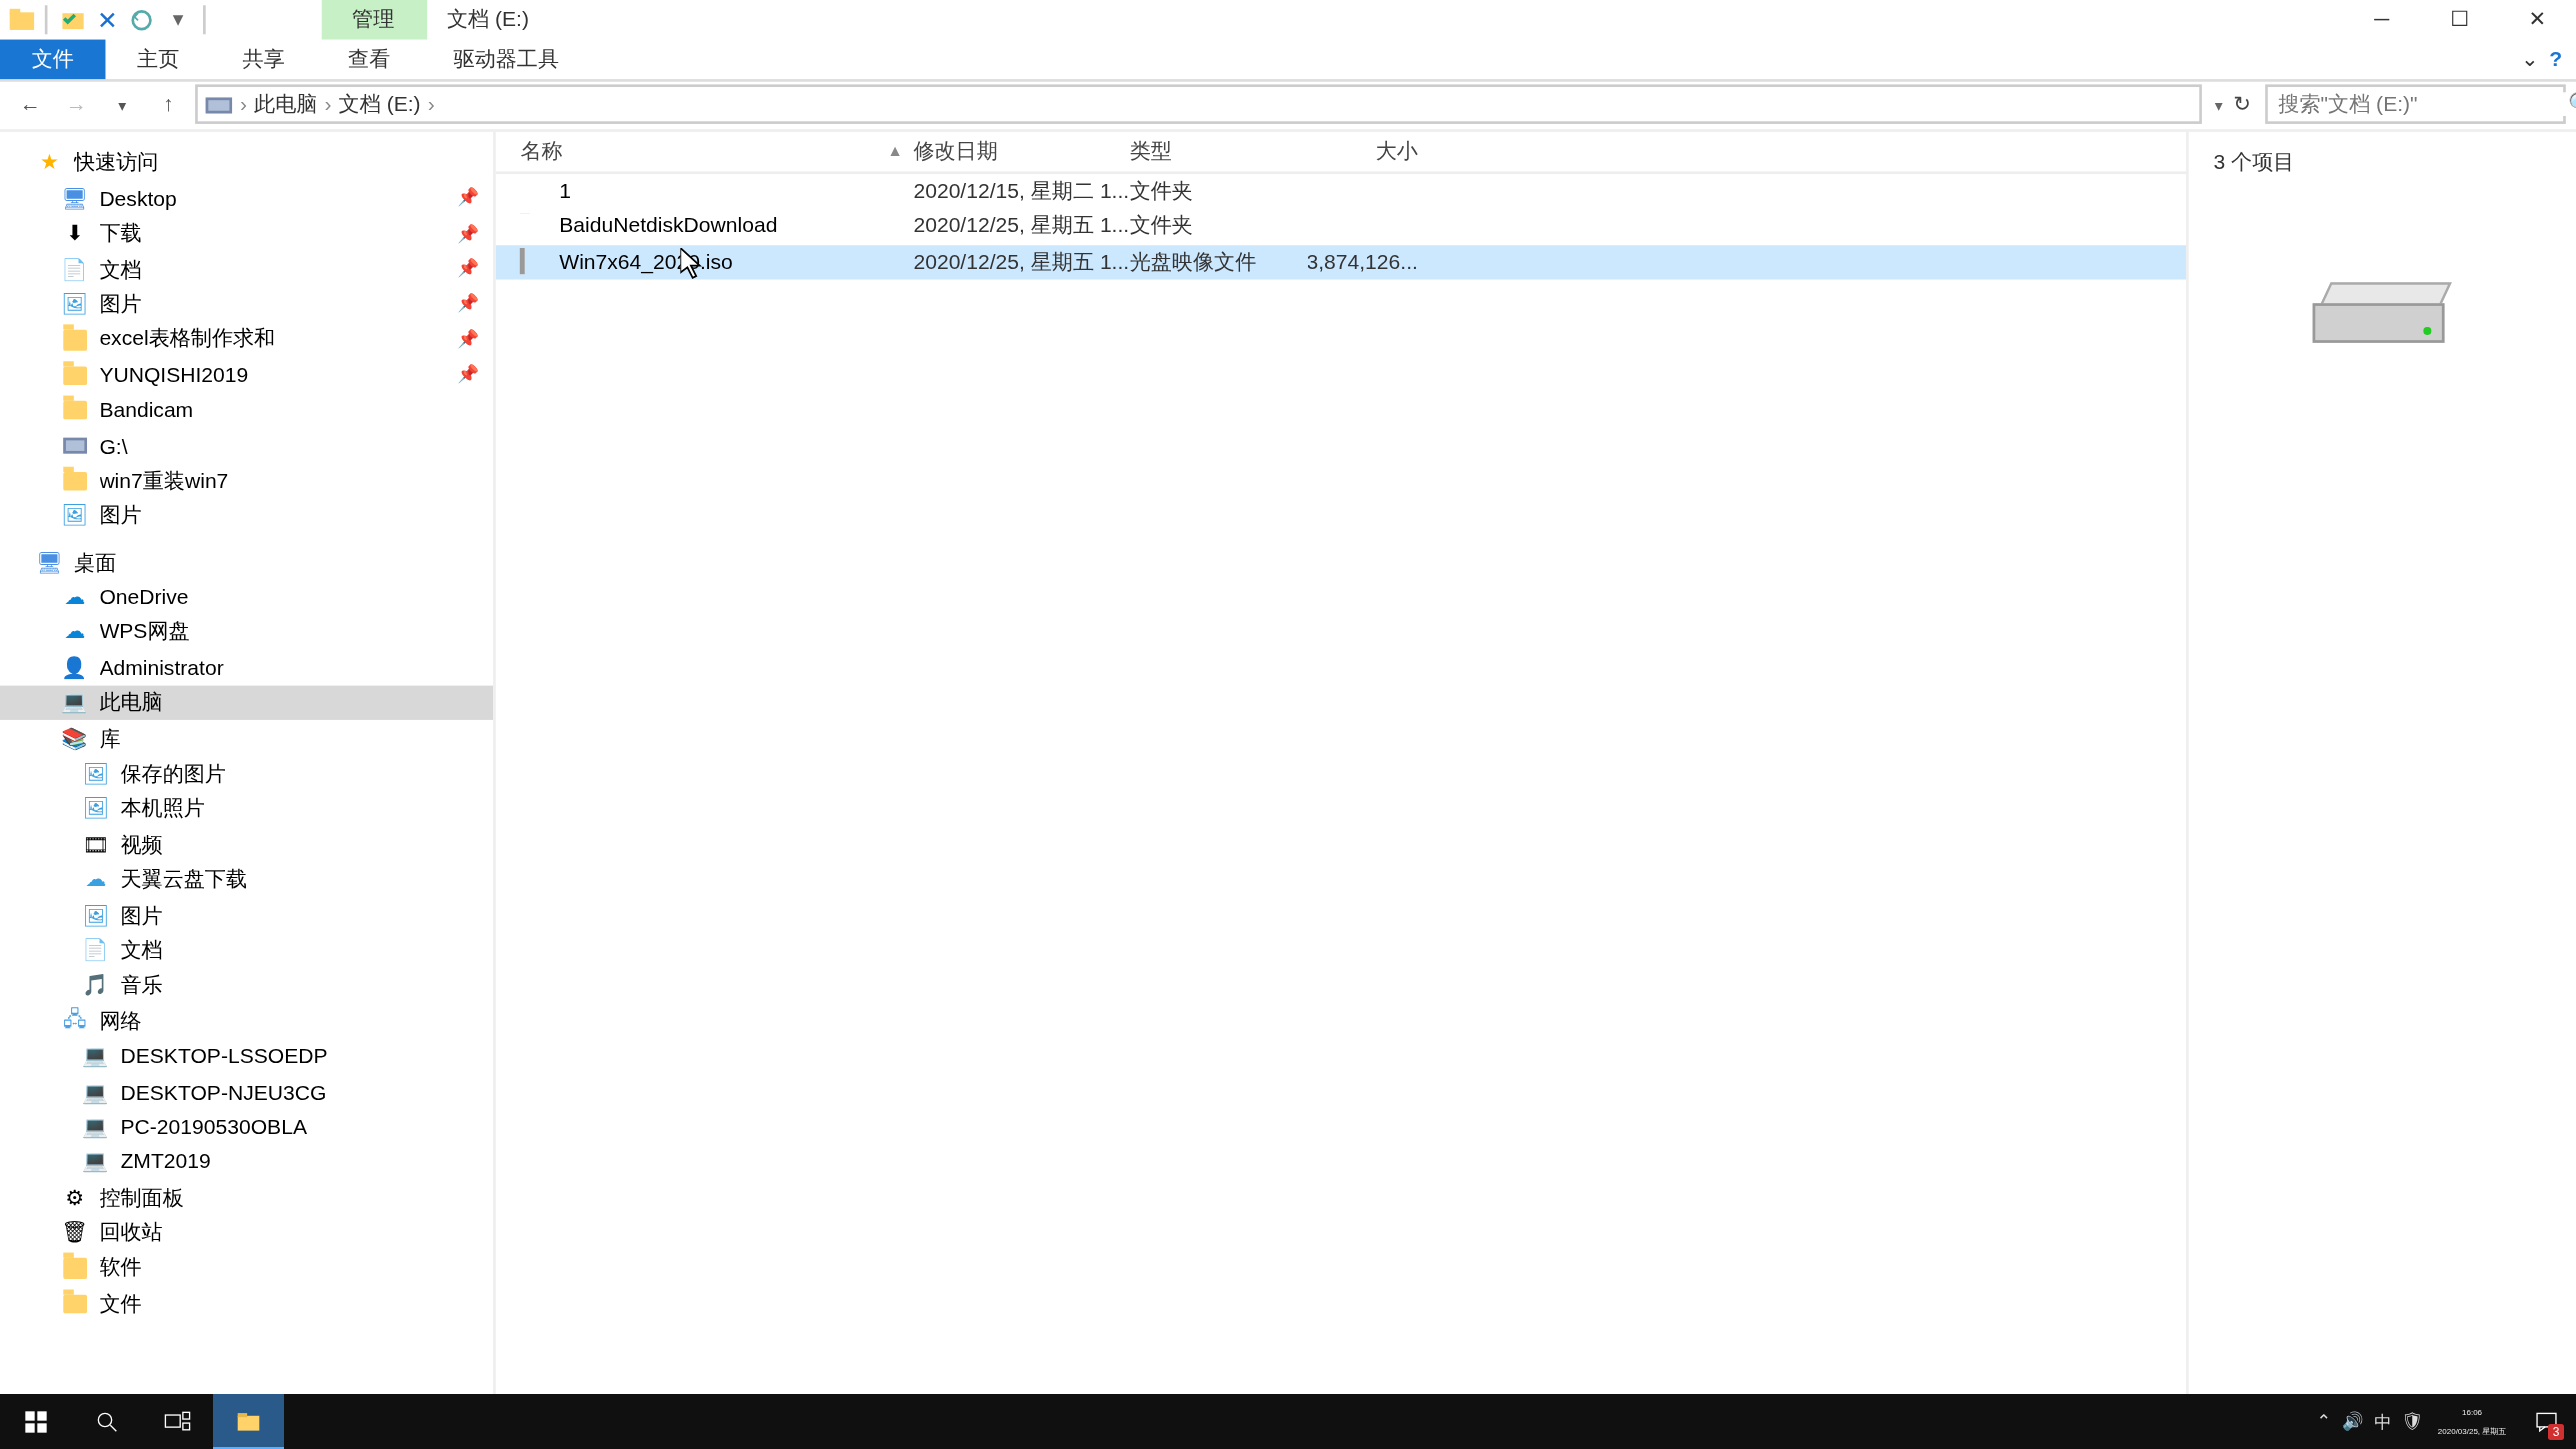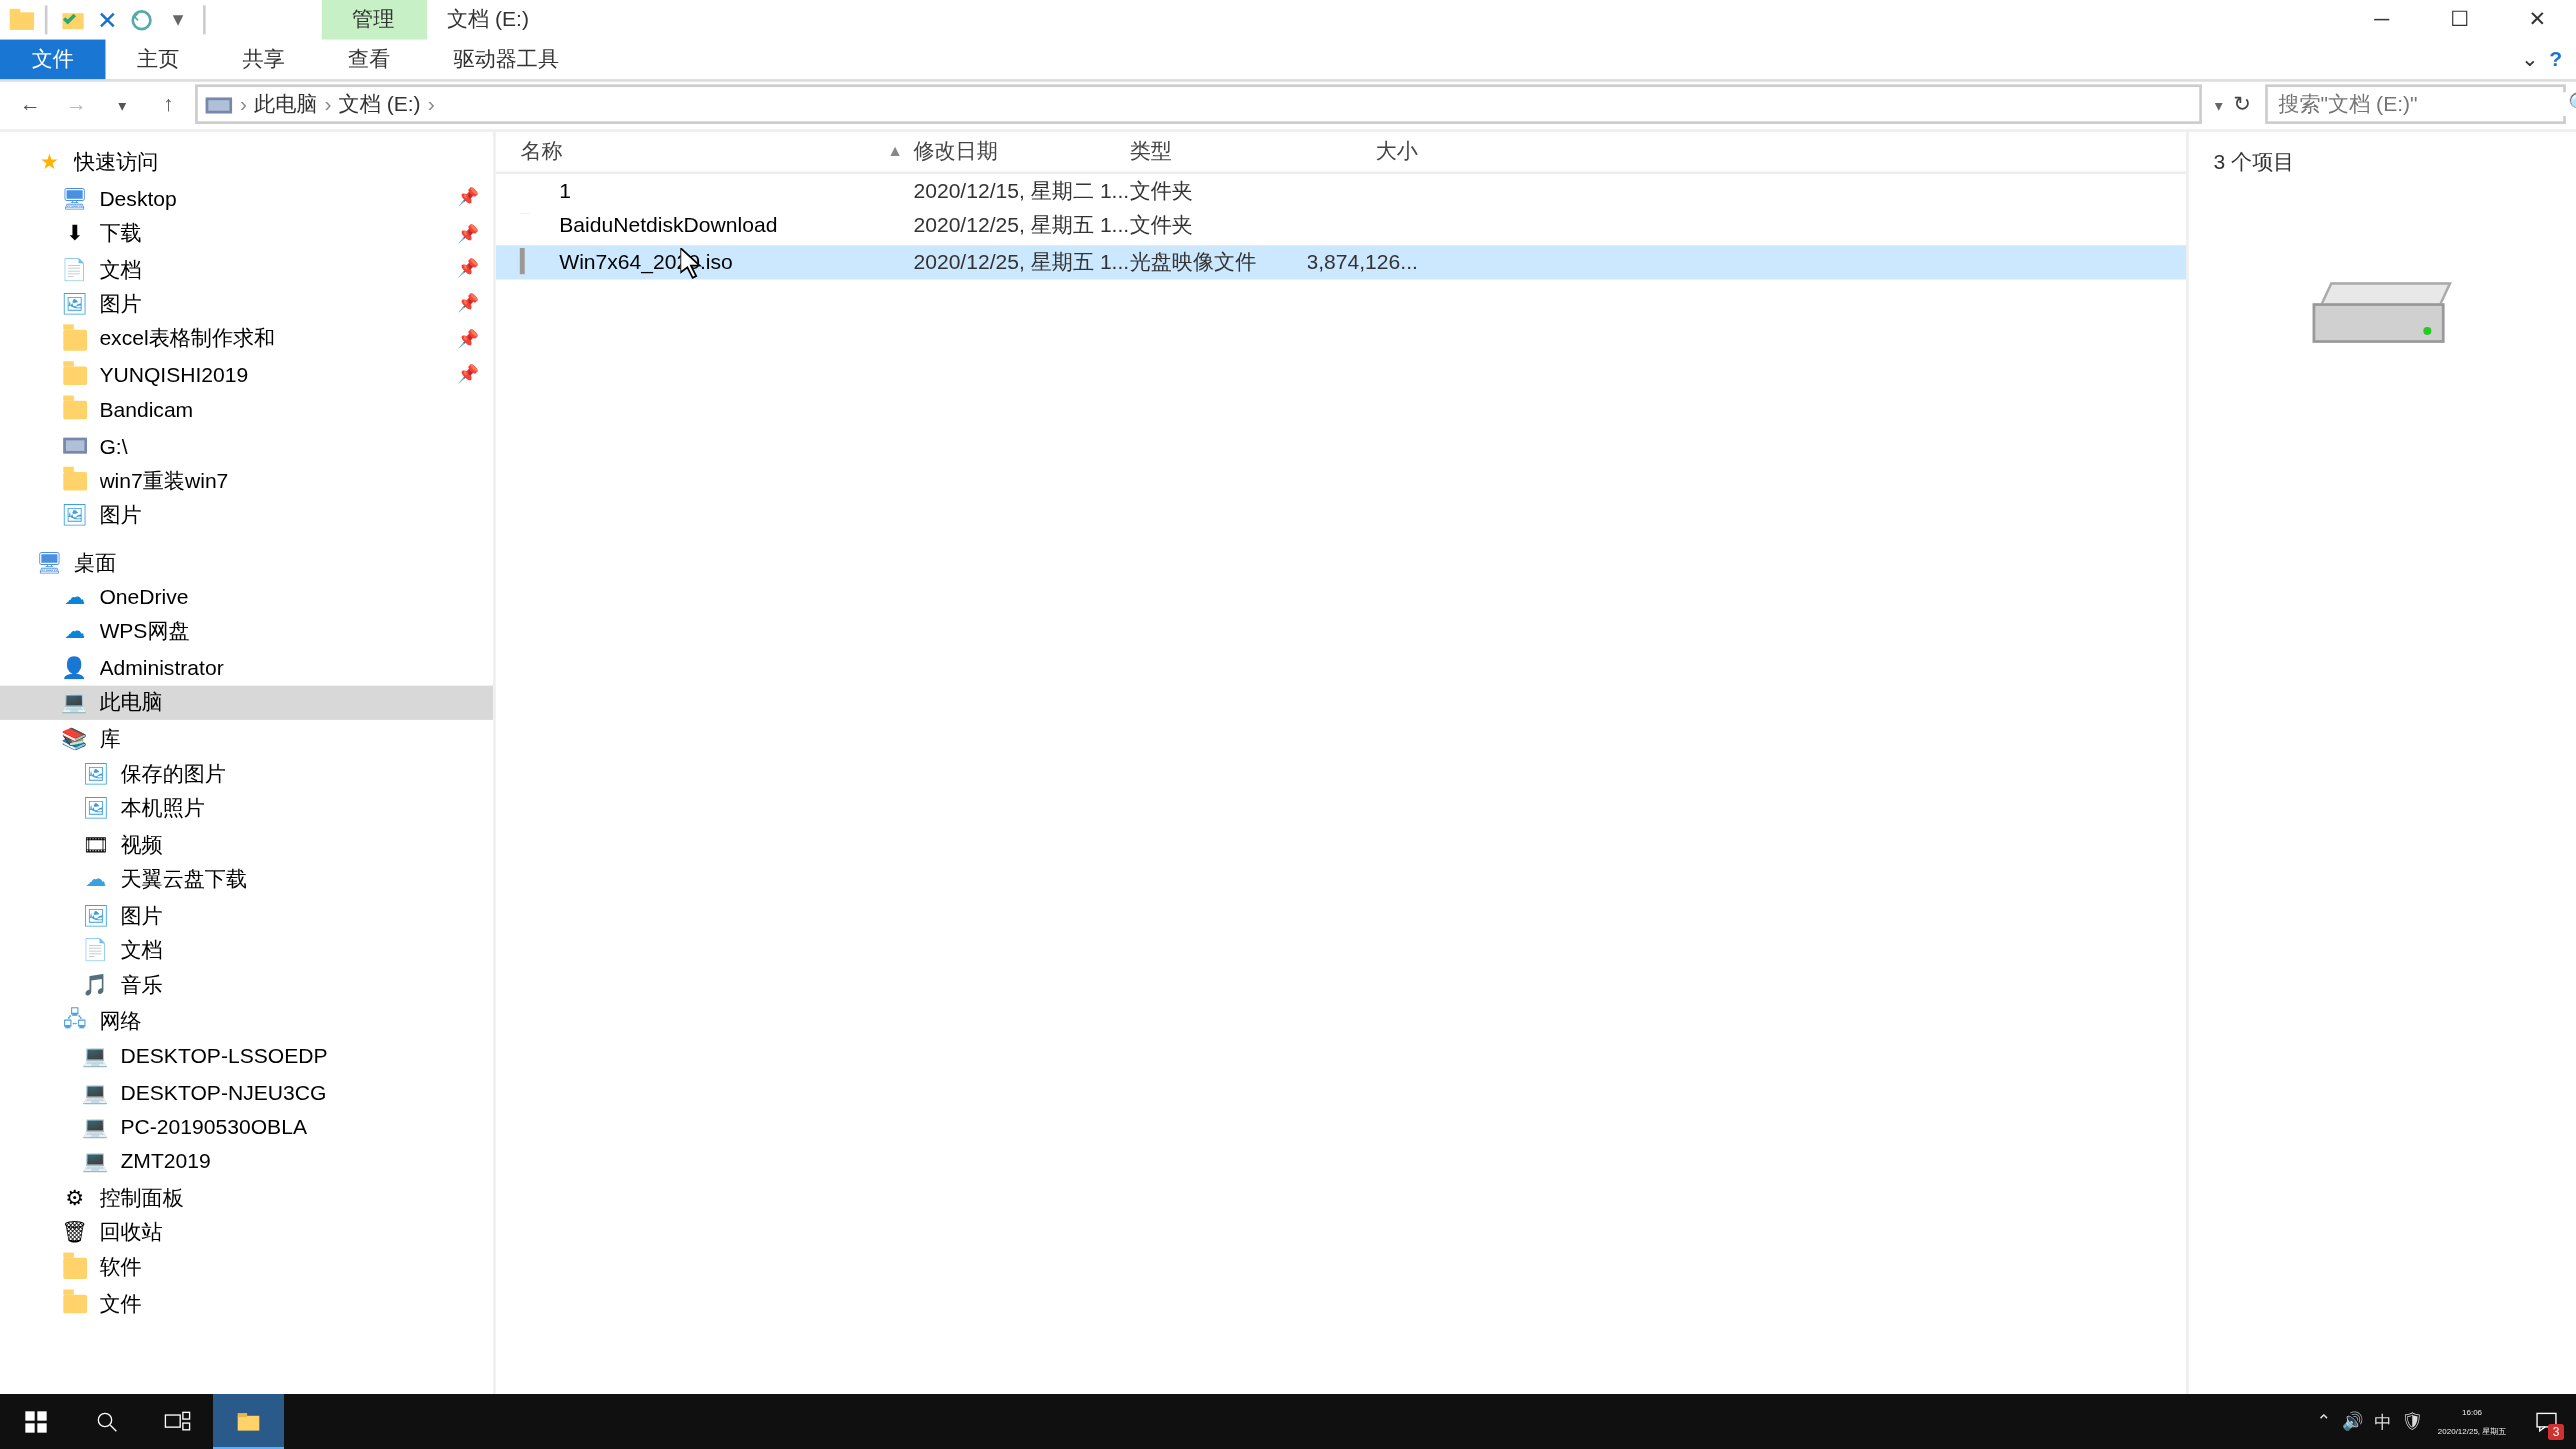--- a/index.html
+++ b/index.html
@@ -451,21 +451,21 @@
         <rect x="4" y="6" width="14" height="6" fill="#e6b84a"></rect>
       </svg>
     </div>
   <div class="tb-right">
     <div class="tray-ico">⌃</div>
     <div class="tray-ico">🔊</div>
     <div class="tray-ico">中</div>
     <div class="tray-ico">🛡</div>
     <div class="clock">
       <div>16:06</div>
-      <div>2020/12/25, 星期五</div>
+      <div>2020/03/25, 星期五</div>
     </div>
     <div class="notif">
       <svg width="27" height="27" viewBox="0 0 40 40">
           <rect x="6" y="8" width="28" height="20" fill="none" stroke="#fff" stroke-width="2"></rect>
           <path d="M10 28 L10 34 L18 28" fill="none" stroke="#fff" stroke-width="2"></path>
         </svg>
       <div class="notif-badge">3</div>
     </div>
   </div>
 </div>

